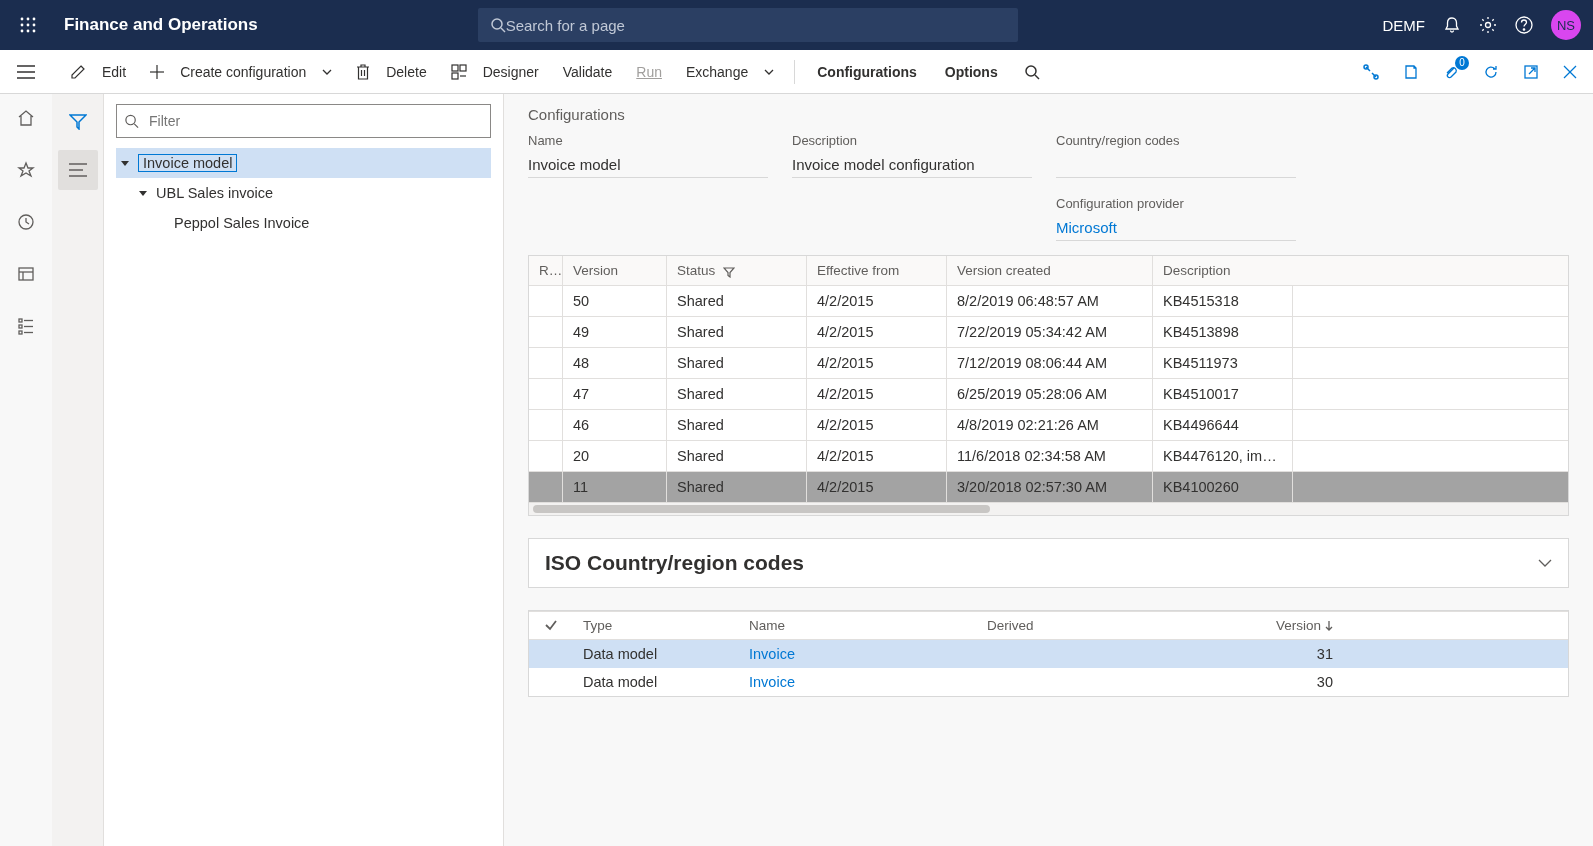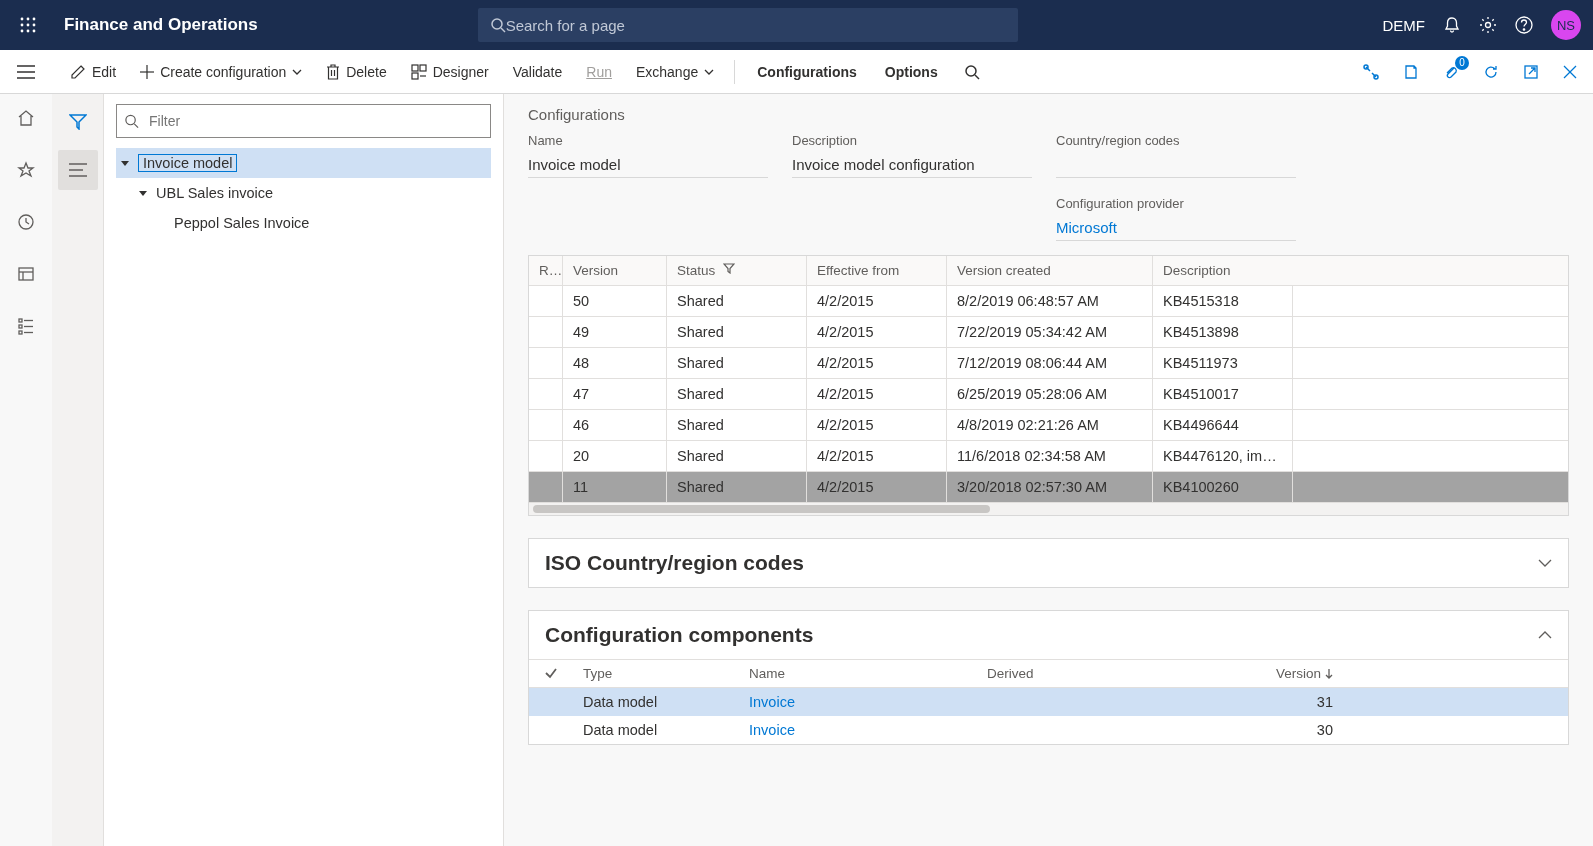--- a/index.html
+++ b/index.html
@@ -13,21 +13,21 @@
 .navbar .search input { background: transparent; border: none; color: #fdba74; font-size: 15px; flex: 1; outline: none; }
 .navbar .search input::placeholder { color: #c0c8d6; }
 .navbar .spacer { flex: 1; }
 .navbar .right { display: flex; align-items: center; gap: 18px; }
 .navbar .company { font-size: 15px; }
 .navbar .avatar { width: 30px; height: 30px; border-radius: 50%; background: #d946ef; color: #1b2d4f; display: flex; align-items: center; justify-content: center; font-size: 13px; font-weight: 400; }
 
 
 .actionbar { height: 44px; background: #fff; border-bottom: 1px solid #d8d8d8; display: flex; align-items: center; padding: 0 8px 0 60px; }
 .actionbar .ab-left { display: flex; align-items: center; gap: 4px; }
-.actionbar .ab-btn { display: flex; align-items: center; gap: 6px; padding: 6px 10px; font-size: 14px; color: #323130; cursor: pointer; border-radius: 2px; }
+.actionbar .ab-btn { display: flex; align-items: center; gap: 16px; padding: 6px 10px; font-size: 14px; color: #323130; cursor: pointer; border-radius: 2px; }
 .actionbar .ab-btn.disabled { color: #a19f9d; text-decoration: underline; }
 .actionbar .ab-btn svg { stroke: currentColor; }
 .actionbar .divider { width: 1px; height: 24px; background: #d8d8d8; margin: 0 6px; }
 .actionbar .ab-tab { padding: 6px 12px; font-size: 14px; font-weight: 600; color: #323130; cursor: pointer; }
 .actionbar .ab-right { margin-left: auto; display: flex; align-items: center; gap: 8px; }
 .actionbar .ab-icon { padding: 6px 8px; color: #0078d4; cursor: pointer; position: relative; }
 .actionbar .ab-icon.last { color: #323130; }
 .actionbar .badge { position: absolute; top: -2px; right: -2px; background: #0078d4; color: #fff; border-radius: 8px; font-size: 10px; min-width: 14px; height: 14px; display: flex; align-items: center; justify-content: center; padding: 0 3px; }
 
 
@@ -67,21 +67,21 @@
 .field-value.link { color: #0078d4; }
 
 
 .grid { border: 1px solid #d8d8d8; background: #fff; margin-top: 14px; }
 .grid-head, .grid-row { display: flex; border-bottom: 1px solid #e1dfdd; }
 .grid-head { background: #faf9f8; font-size: 13.5px; color: #605e5c; }
 .grid-cell { padding: 7px 10px; border-right: 1px solid #e1dfdd; overflow: hidden; text-overflow: ellipsis; white-space: nowrap; }
 .grid-cell:last-child { border-right: none; }
 .c0 { width: 34px; }
 .c1 { width: 104px; }
-.c2 { width: 140px; display:flex; align-items:flex-start; gap:8px; }
+.c2 { width: 140px; display:flex; align-items:flex-end; gap:8px; }
 .c3 { width: 140px; }
 .c4 { width: 206px; }
 .c5 { width: 140px; }
 .c6 { flex: 1; }
 .grid-row { font-size: 14.5px; }
 .grid-row.selected { background: #a3a3a3; }
 .grid-scroll { height: 12px; background: #f3f2f1; position:relative; }
 .grid-scroll-thumb { position:absolute; left:4px; top:2px; height:8px; width:44%; background:#c8c6c4; border-radius:4px; }
 
 
@@ -452,26 +452,20 @@
     <div class="fasttab">
       <div class="fasttab-head">
         <span>ISO Country/region codes</span>
         <svg width="14" height="8" viewBox="0 0 14 8" fill="none" stroke="#605e5c" stroke-width="1.3">
             <path d="M1 1 L7 7 L13 1"></path>
           </svg>
       </div>
     </div>
 
     <div class="fasttab">
-      <div class="fasttab-head">
-        <span>Configuration components</span>
-        <svg width="14" height="8" viewBox="0 0 14 8" fill="none" stroke="#605e5c" stroke-width="1.3">
-            <path d="M1 7 L7 1 L13 7"></path>
-          </svg>
-      </div>
       <div class="fasttab-body">
         <div class="cgrid-head">
           <div class="cc0">
               <svg width="14" height="14" viewBox="0 0 14 14" fill="none" stroke="#605e5c" stroke-width="1.8">
                 <path d="M2 7 L6 11 L12 3"></path>
               </svg>
             </div>
           <div class="cc1">Type</div>
           <div class="cc2">Name</div>
           <div class="cc3">Derived</div>

